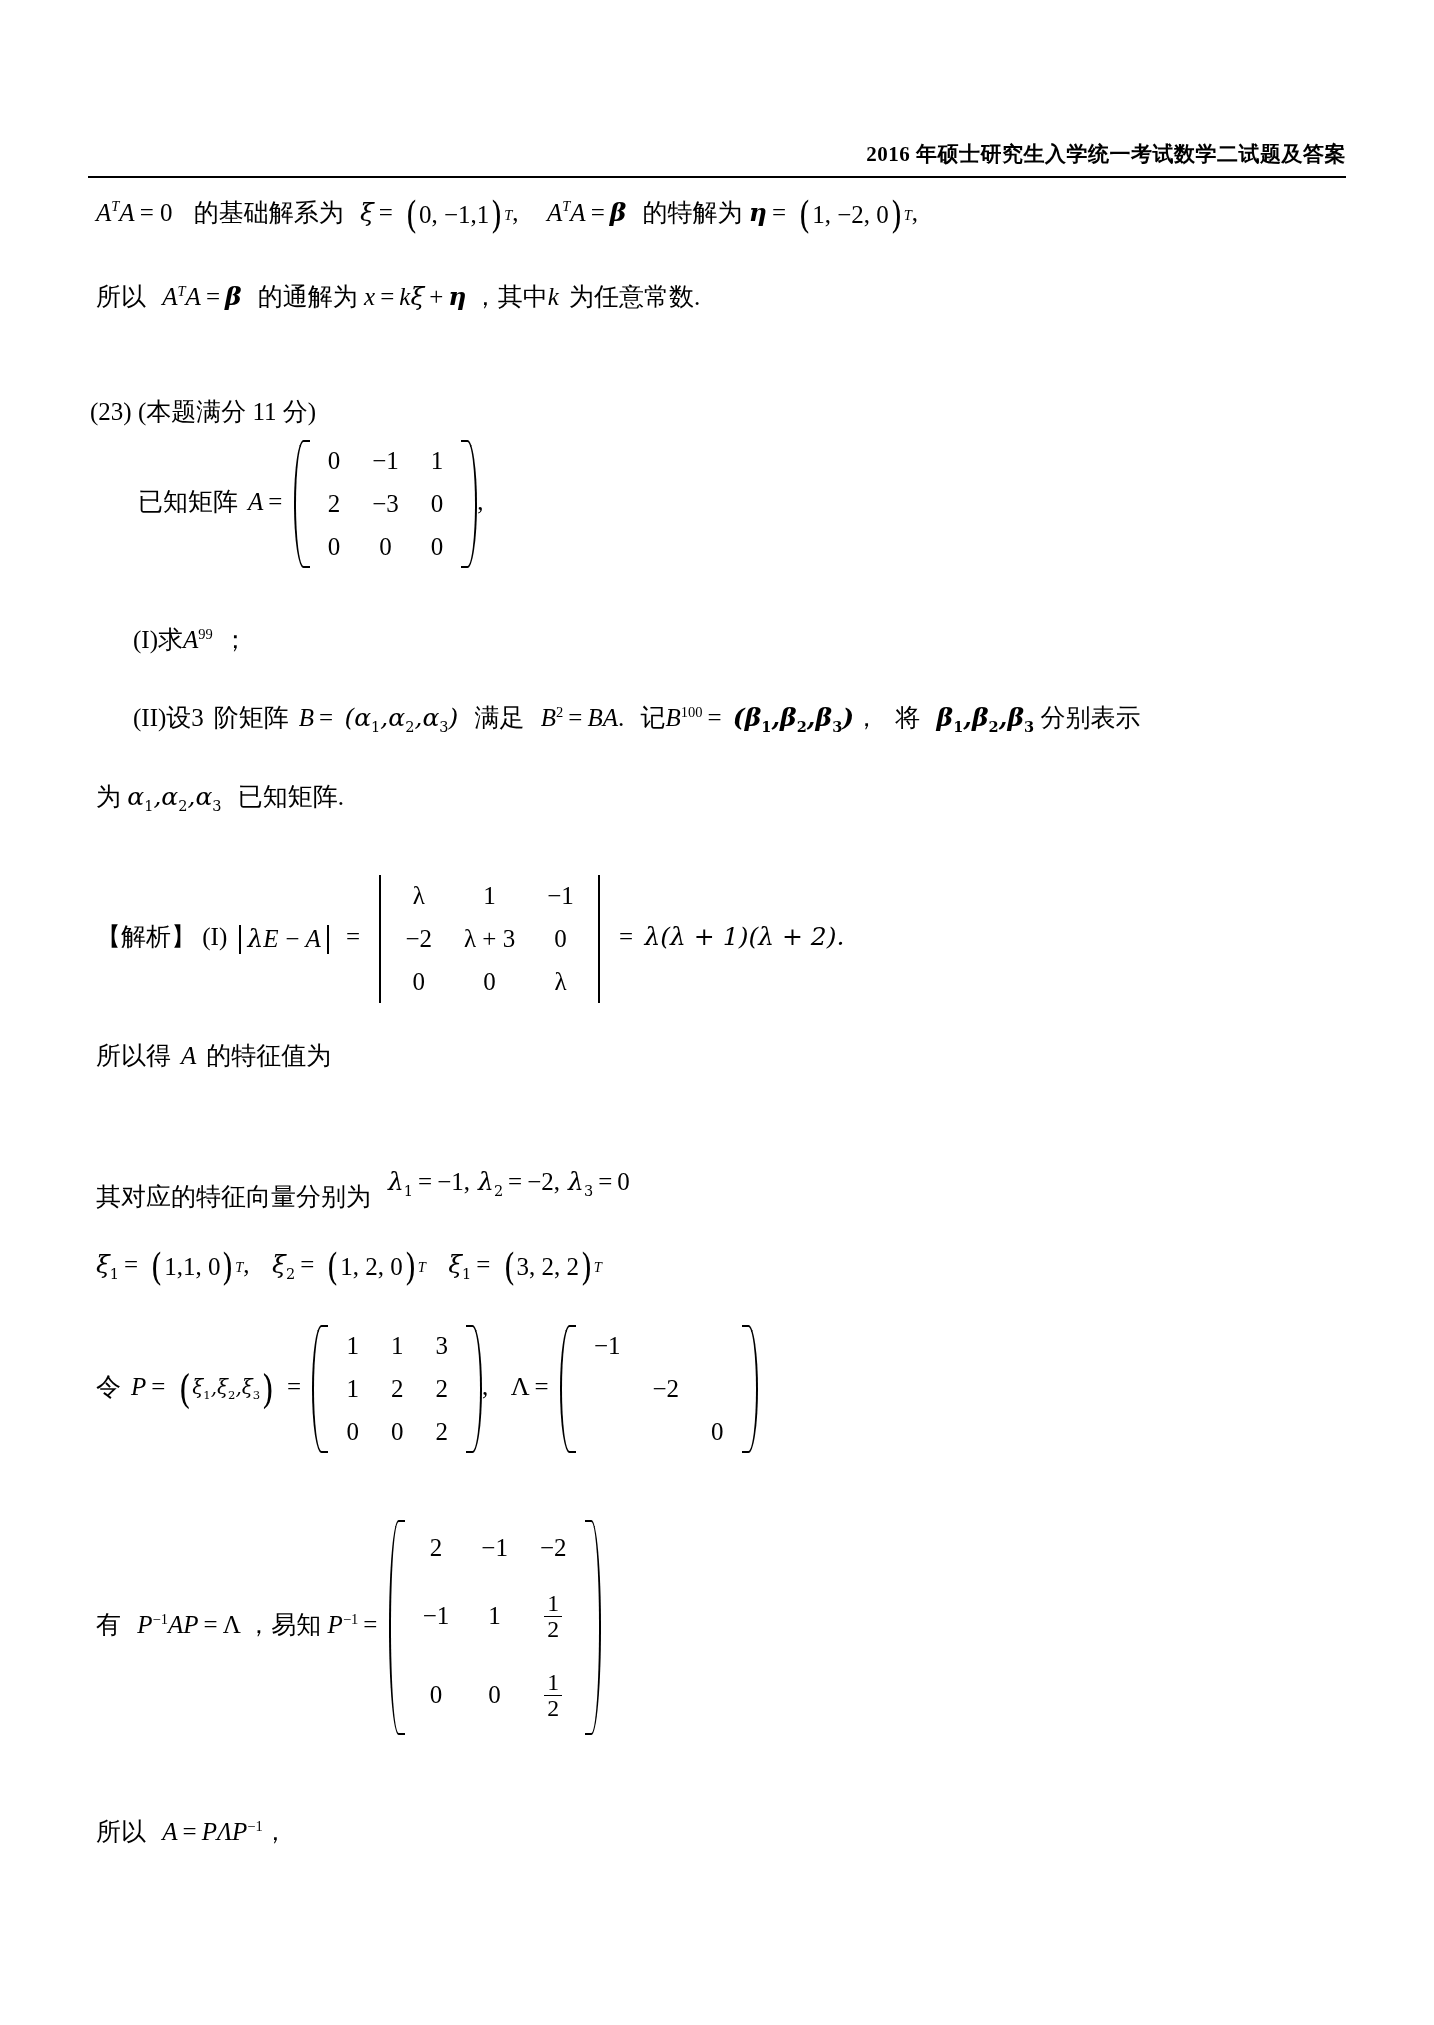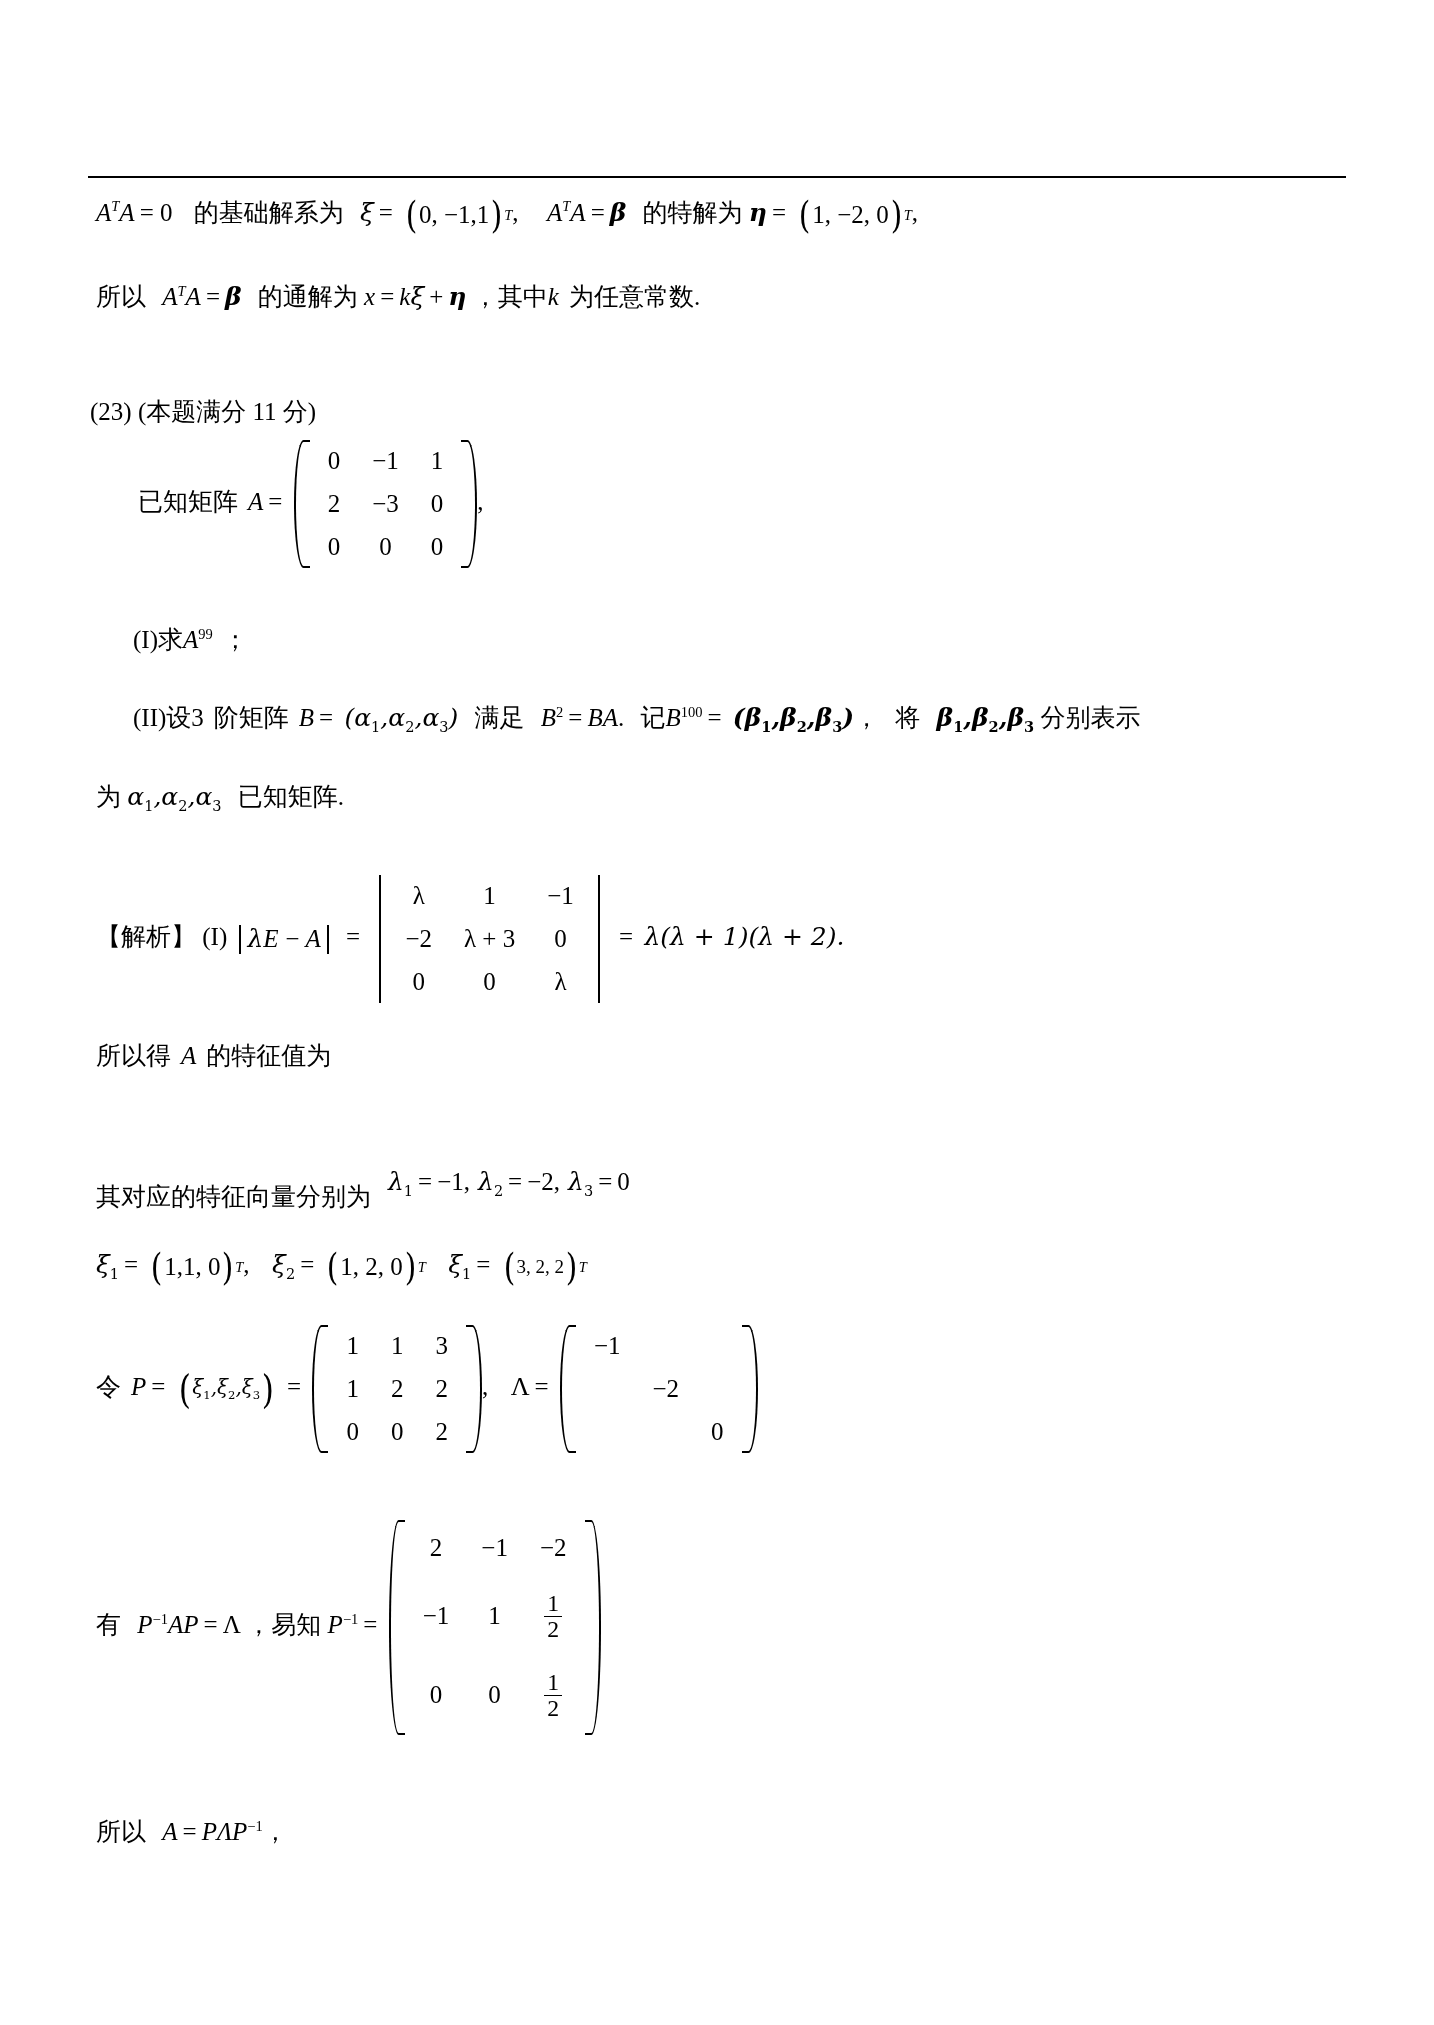--- a/index.html
+++ b/index.html
@@ -171,20 +171,21 @@
     text-align: center;
     font-size: 20px;
   }
 </style>
 </head>
 <body>
 
 <div id="page">
   <div class="content">
 
+    <div class="page-header">2016 年硕士研究生入学统一考试数学二试题及答案</div>
     <div class="header-rule"></div>
 
     <div class="mathline" style="left:8px; top:196px;">
       <span class="mi">A</span><sup class="exp">T</sup><span class="mi">A</span><span class="op mn">= 0</span>
       <span class="sp2"></span><span class="cn">的基础解系为</span><span class="sp2"></span>
       <span class="gk">ξ</span><span class="op mn">=</span>
       <span class="paren-row">
         <span class="bigparen" style="font-size:38px;">(</span>
           <span class="mn" style="font-size:25px;">0, −1,1</span>
           <span class="bigparen" style="font-size:38px;">)</span>
@@ -320,21 +321,21 @@
       <span class="paren-row">
           <span class="bigparen" style="font-size:38px;">(</span>
           <span class="mn" style="font-size:25px;">1, 2, 0</span>
           <span class="bigparen" style="font-size:38px;">)</span>
           <sup class="exp">T</sup>
         </span>
       <span class="sp2"></span>
       <span class="gk"><span class="gk">ξ</span><sub class="idx">1</sub></span><span class="op mn">=</span>
       <span class="paren-row">
           <span class="bigparen" style="font-size:38px;">(</span>
-          <span class="mn" style="font-size:19px;">3, 2, 2</span>
+          <span class="mn" style="font-size:25px;">3, 2, 2</span>
           <span class="bigparen" style="font-size:38px;">)</span>
           <sup class="exp">T</sup>
         </span>
     </div>
 
     <div class="mathline" style="left:8px; top:1325px;">
       <span class="cn">令</span><span class="sp2"></span><span class="mi">P</span><span class="op mn">=</span>
       <span class="paren-row">
         <span class="bigparen" style="font-size:40px;">(</span>
           <span class="gk" style="font-size:20px;"><span class="gk">ξ</span><sub class="idx">1</sub>,<span class="gk">ξ</span><sub class="idx">2</sub>,<span class="gk">ξ</span><sub class="idx">3</sub></span>

